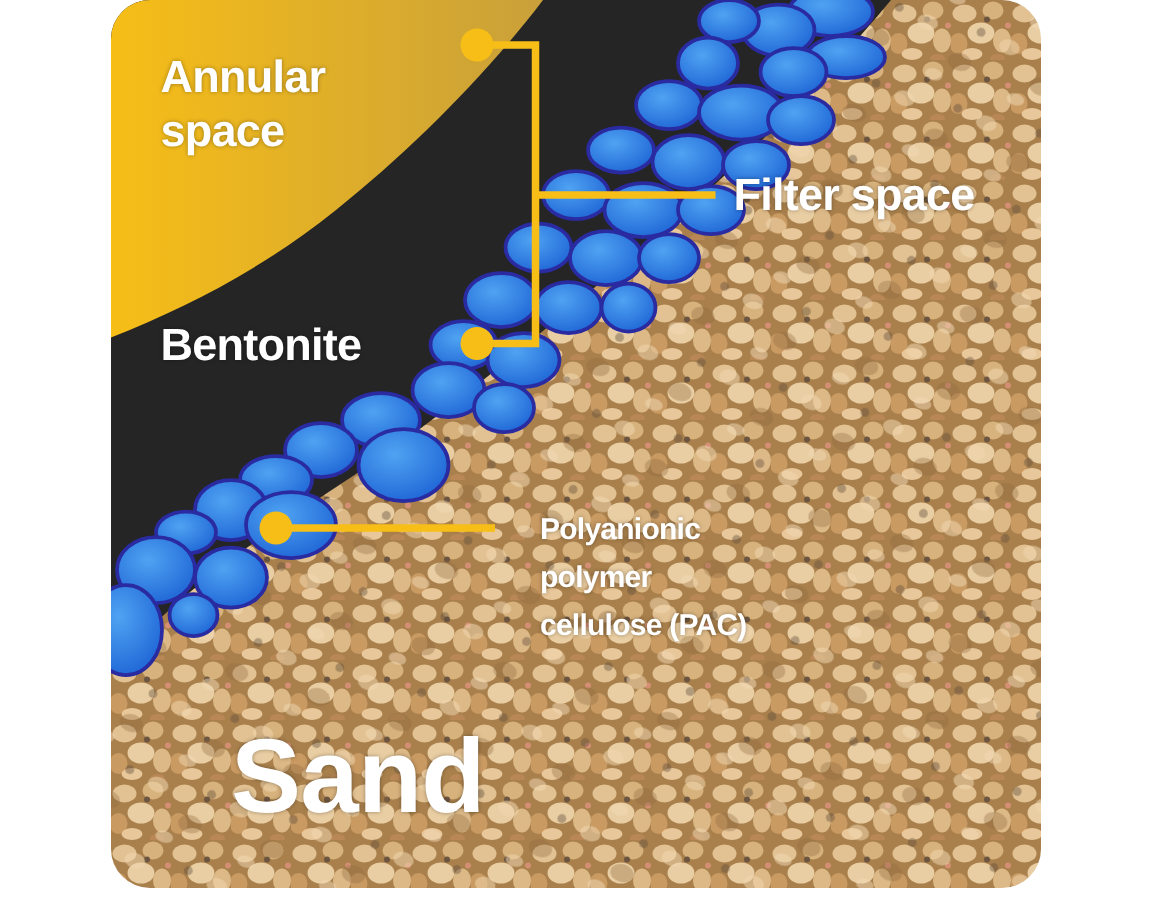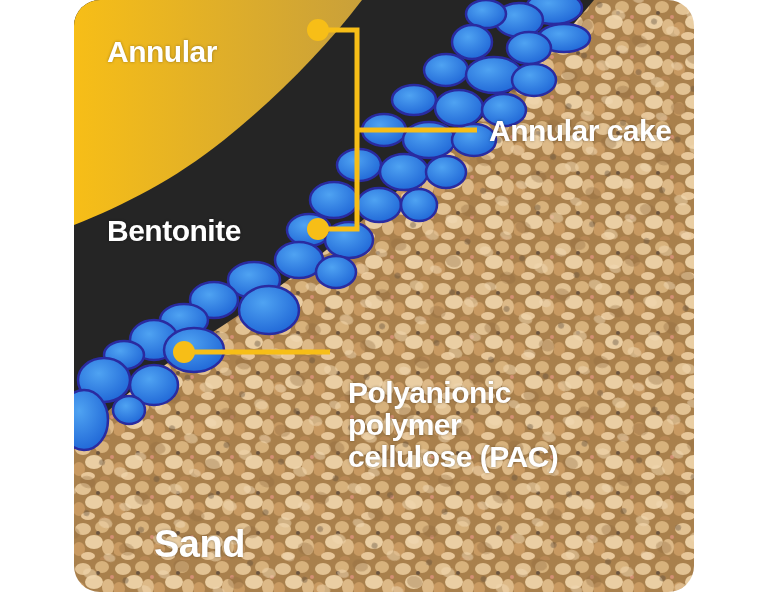--- a/index.html
+++ b/index.html
@@ -3,22 +3,22 @@
 <meta charset="utf-8">
 <style>
   html, body { margin:0; padding:0; background:#ffffff; }
   body { width:768px; height:611px; position:relative; overflow:hidden; font-family:"Liberation Sans", sans-serif; }
   .frame { position:absolute; left:74px; top:0; width:620px; height:592px; overflow:hidden;border-radius:26px; }
   .frame svg.bg { position:absolute; left:0; top:0; }
   .label { position:absolute; color:#ffffff; font-weight:bold; font-family:"Liberation Sans", sans-serif; letter-spacing:-0.5px; text-shadow:0 0 3px rgba(0,0,0,0.35); white-space:nowrap; }
   .lbl-annular { left:33px; top:34px; font-size:30px; line-height:36px; }
   .lbl-bentonite { left:33px; top:213px; font-size:30px; line-height:36px;text-align:center; }
   .lbl-filter { left:415px; top:113px; font-size:30px; line-height:36px; }
-  .lbl-pac { left:274px; top:337px; font-size:30px; line-height:32px;margin-top:40px; }
-  .lbl-sand { left:80px; top:485px; font-size:38px; line-height:64px;margin-top:27px; }
+  .lbl-pac { left:286px; top:337px; font-size:20px; line-height:32px; }
+  .lbl-sand { left:80px; top:485px; font-size:70px; line-height:64px; }
   .line-block { display:block; }
 </style>
 </head>
 <body>
 
 <div class="frame">
   <svg class="bg" width="620" height="611" viewBox="0 0 620 611">
     <defs>
       <linearGradient id="gold" x1="0" y1="0" x2="1" y2="0">
         <stop offset="0" stop-color="#F7BE17"></stop>
@@ -100,22 +100,23 @@
     </g>
     <circle cx="244" cy="30" r="11" fill="#F7BE17"></circle>
     <circle cx="244" cy="229" r="11" fill="#F7BE17"></circle>
 
     <line x1="110" y1="352" x2="256" y2="352" stroke="#F7BE17" stroke-width="5"></line>
     <circle cx="110" cy="352" r="11" fill="#F7BE17"></circle>
   </svg>
 
   <div class="label lbl-annular">
     <span class="line-block">Annular</span>
+    <span class="line-block">space</span>
   </div>
   <div class="label lbl-bentonite">Bentonite</div>
-  <div class="label lbl-filter">Annular cake</div>
+  <div class="label lbl-filter">Filter space</div>
   <div class="label lbl-pac">
     <span class="line-block">Polyanionic</span>
     <span class="line-block">polymer</span>
     <span class="line-block">cellulose (PAC)</span>
   </div>
   <div class="label lbl-sand">Sand</div>
 </div>
 
 </body></html>

